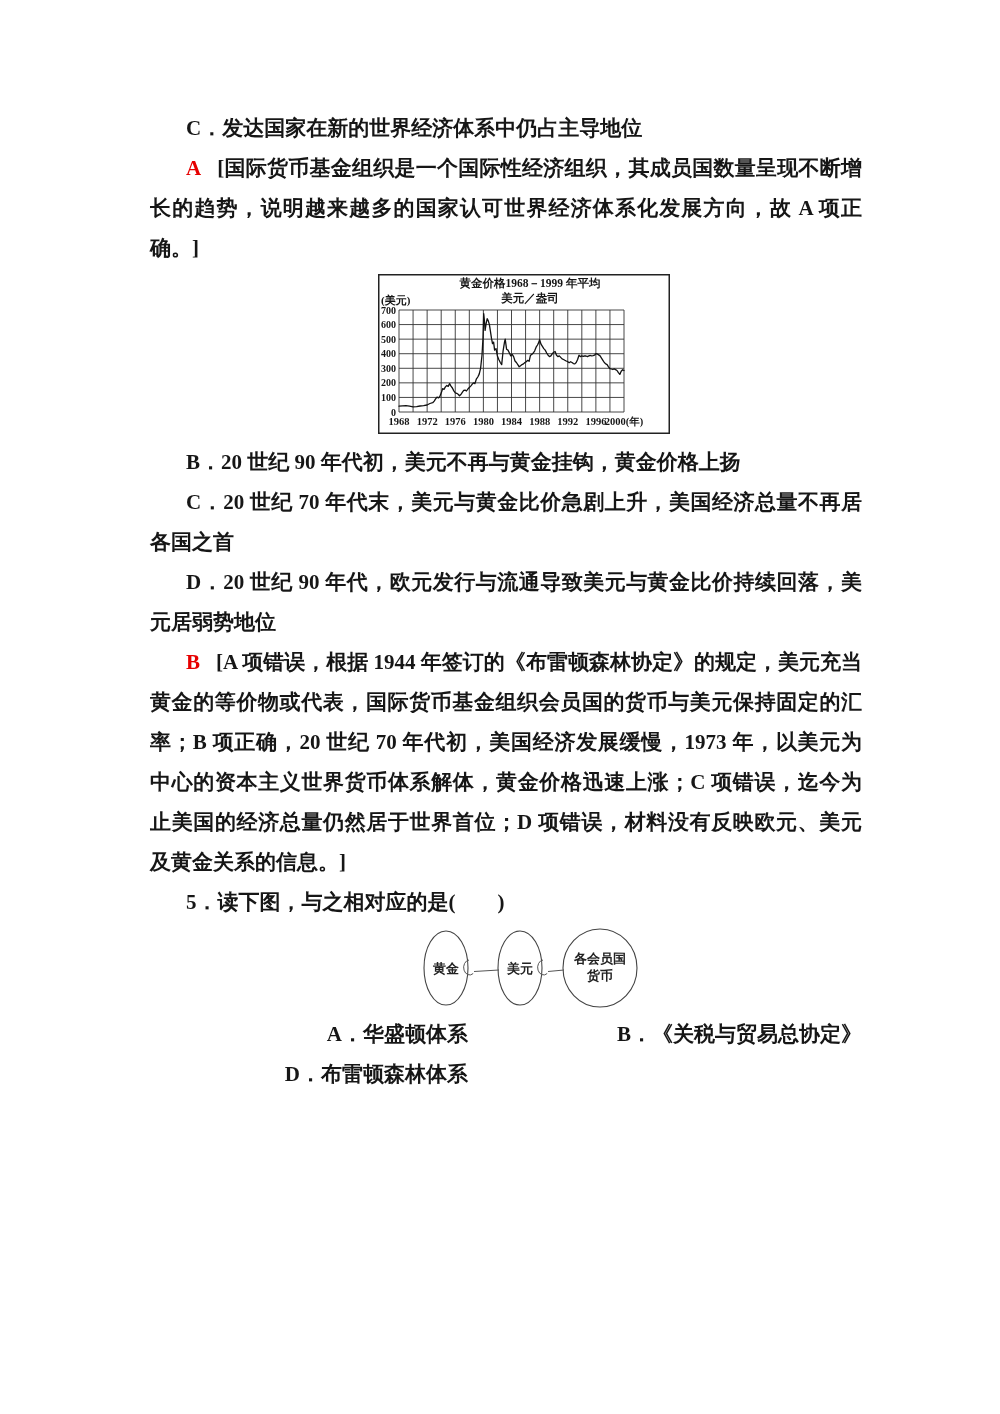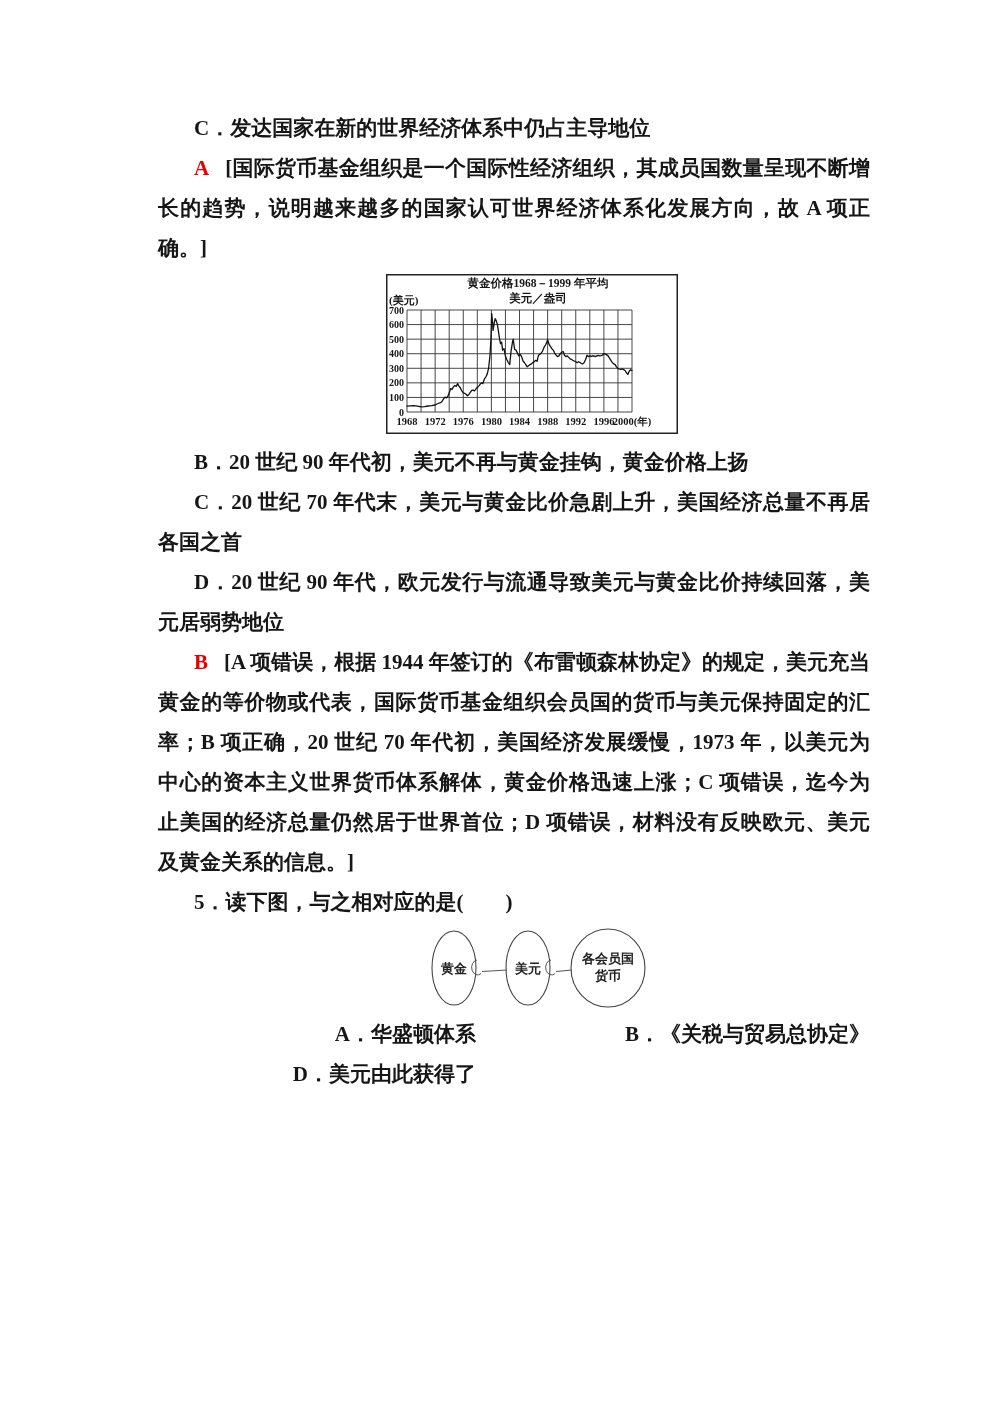--- a/index.html
+++ b/index.html
@@ -2,21 +2,21 @@
 <html><head>
 <meta charset="utf-8">
 <style>
   html,body { margin:0; padding:0; background:#ffffff; }
   .page {
     position:relative; width:1000px; height:1414px; background:#ffffff;
     font-family:"Liberation Serif","DejaVu Serif",serif;
     color:#161616; overflow:hidden;
   }
   .content {
-    position:absolute; left:158px; top:108px; width:712px;
+    position:absolute; left:150px; top:108px; width:712px;
     font-size:21px; line-height:40px; font-weight:bold;
     text-align:justify;
   }
   .para { margin:0; text-indent:36px; }
   .ans-letter { color:#e60000; margin-right:16px; }
   .chart-wrap { margin:6px 0 0 0; height:168px; }
   .chart-box { margin-left:228px; display:block; }
   .chart-box text { font-family:"Liberation Serif","DejaVu Serif",serif; fill:#161616; }
   .diagram-wrap { height:92px;text-decoration:underline; }
   .diagram-svg { margin-left:270px; display:block; }
@@ -108,17 +108,17 @@
           <path d="M49,38 a6,7.5 0 1 0 4.2,13.5" fill="none" stroke="#555" stroke-width="1"></path>
           <line x1="54" y1="49.5" x2="79" y2="48" stroke="#555" stroke-width="1"></line>
           <path d="M123,38 a6,7.5 0 1 0 4.2,13.5" fill="none" stroke="#555" stroke-width="1"></path>
           <line x1="128" y1="49.5" x2="144" y2="48" stroke="#555" stroke-width="1"></line>
         </svg>
     </div>
 
     <div class="opt-grid">
       <div class="opt col1">A．华盛顿体系</div>
       <div class="opt col2">B．《关税与贸易总协定》</div>
-      <div class="opt col2">D．美元由此获得了</div>
+      <div class="opt col2">D．布雷顿森林体系</div>
     </div>
 
   </div>
 </div>
 
 </body></html>

